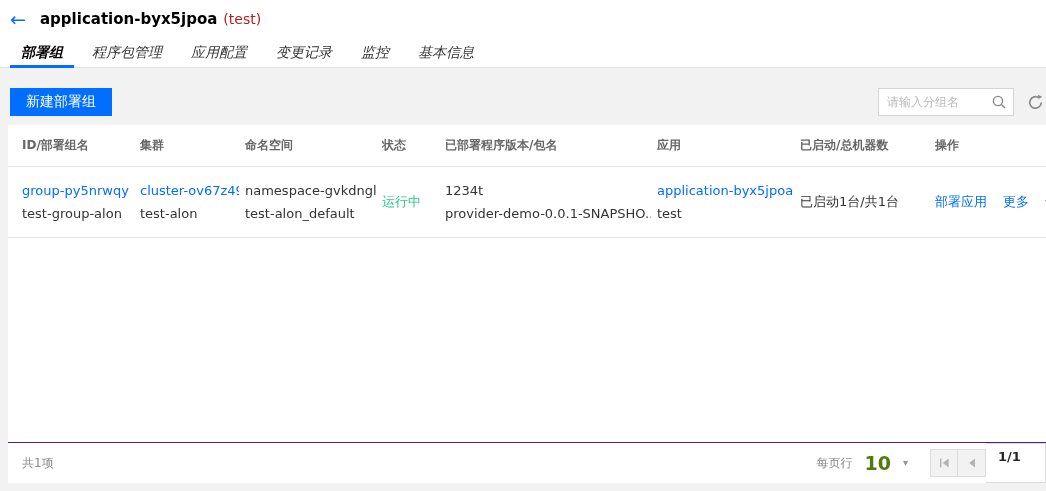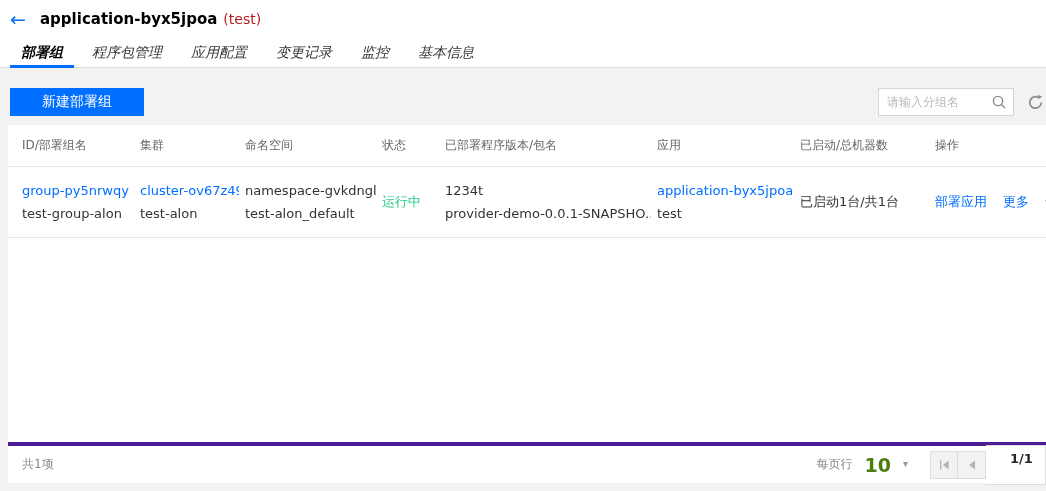--- a/index.html
+++ b/index.html
@@ -18,50 +18,50 @@
   .tabbar { position:absolute; top:38px; left:0; right:0; height:30px; background:#fff;
     border-bottom:1px solid #e0e0e0; display:flex; align-items:stretch; padding-left:10px;font-style:italic; }
   .tab { padding:0 11px; font-size:14px; color:#333; line-height:28px; cursor:pointer;
     border-bottom:3px solid transparent; margin-bottom:-1px; white-space:nowrap; margin-right:7px; }
   .tab.active { color:#000; font-weight:bold; border-bottom-color:#006eff; }
 
   
   .toolbar { position:absolute; top:88px; left:10px; right:2px; height:28px;
     display:flex; align-items:center; }
   .btn-primary { height:28px; background:#006eff; color:#fff; border:none; font-size:14px;
-    padding:0 32px; cursor:pointer; font-family:inherit; }
+    padding:0 16px; cursor:pointer; font-family:inherit; }
   .toolbar-right { margin-left:auto; display:flex; align-items:center; }
   .search-box { position:relative; width:136px; height:28px; background:#fff;
     border:1px solid #d5d5d5; display:flex; align-items:center; }
   .search-box input { border:none; outline:none; width:104px; height:24px; margin-left:8px;
     font-size:12px; color:#0f766e; font-family:inherit; background:transparent; }
   .search-box input::placeholder { color:#bbb; }
   .search-icon-btn { position:absolute; right:6px; top:5px; cursor:pointer; display:flex; }
   .refresh-btn { margin-left:13px; cursor:pointer; display:flex; }
 
   
   .card { position:absolute; top:125px; left:8px; right:0; bottom:8px; background:#fff;
     display:flex; flex-direction:column; }
   table { border-collapse:collapse; table-layout:fixed; width:100%; }
-  th { height:41px; text-align:left; font-size:12px; color:#666; font-weight:normal;
+  th { height:41px; text-align:left; font-size:12px; color:#666; font-weight:bold;
     border-bottom:1px solid #e5e5e5; white-space:nowrap; overflow:hidden; }
   td { border-bottom:1px solid #e5e5e5; padding:12px 6px 12px 0; vertical-align:middle;
     font-size:13px; color:#333; }
   .pad-first { padding-left:14px; }
   .cell-line { line-height:23px; white-space:nowrap; overflow:hidden; }
   a.link { color:#006eff; text-decoration:none; cursor:pointer; }
   .status-running { color:#29cc85; font-size:13px; }
   .ops { white-space:nowrap; }
   .ops .link { margin-right:16px; font-size:13px; }
   .caret { font-size:10px; color:#979797; position:relative; top:-1px; cursor:pointer; }
   .spacer { flex:1; }
 
   
-  .card-footer { height:41px; border-top:4px solid #4c1d95; display:flex; align-items:center;
-    padding-left:14px; font-size:12px; color:#888;text-align:center; }
+  .card-footer { height:41px; border-top:1px solid #4c1d95; display:flex; align-items:center;
+    padding-left:14px; font-size:12px; color:#888; }
   .footer-right { margin-left:auto; display:flex; align-items:center; }
   .page-size-label { color:#888; font-size:12px; }
   .page-size-value { color:#4d7c0f; font-size:19px; font-weight:bold; margin:0 12px 0 12px; cursor:pointer; }
   .pager { display:flex; align-items:center; margin-left:22px; }
   .pager-btn { width:28px; height:28px; background:#f2f2f2; border:1px solid #ddd;
     display:flex; align-items:center; justify-content:center; cursor:pointer; }
   .pager-btn + .pager-btn { border-left:none; }
   .page-indicator { height:40px; line-height:26px; border:1px solid #ddd; border-left:none;
     background:#fff; width:60px; padding-left:12px; font-size:13px; font-weight:bold; color:#262626; }
 </style>

